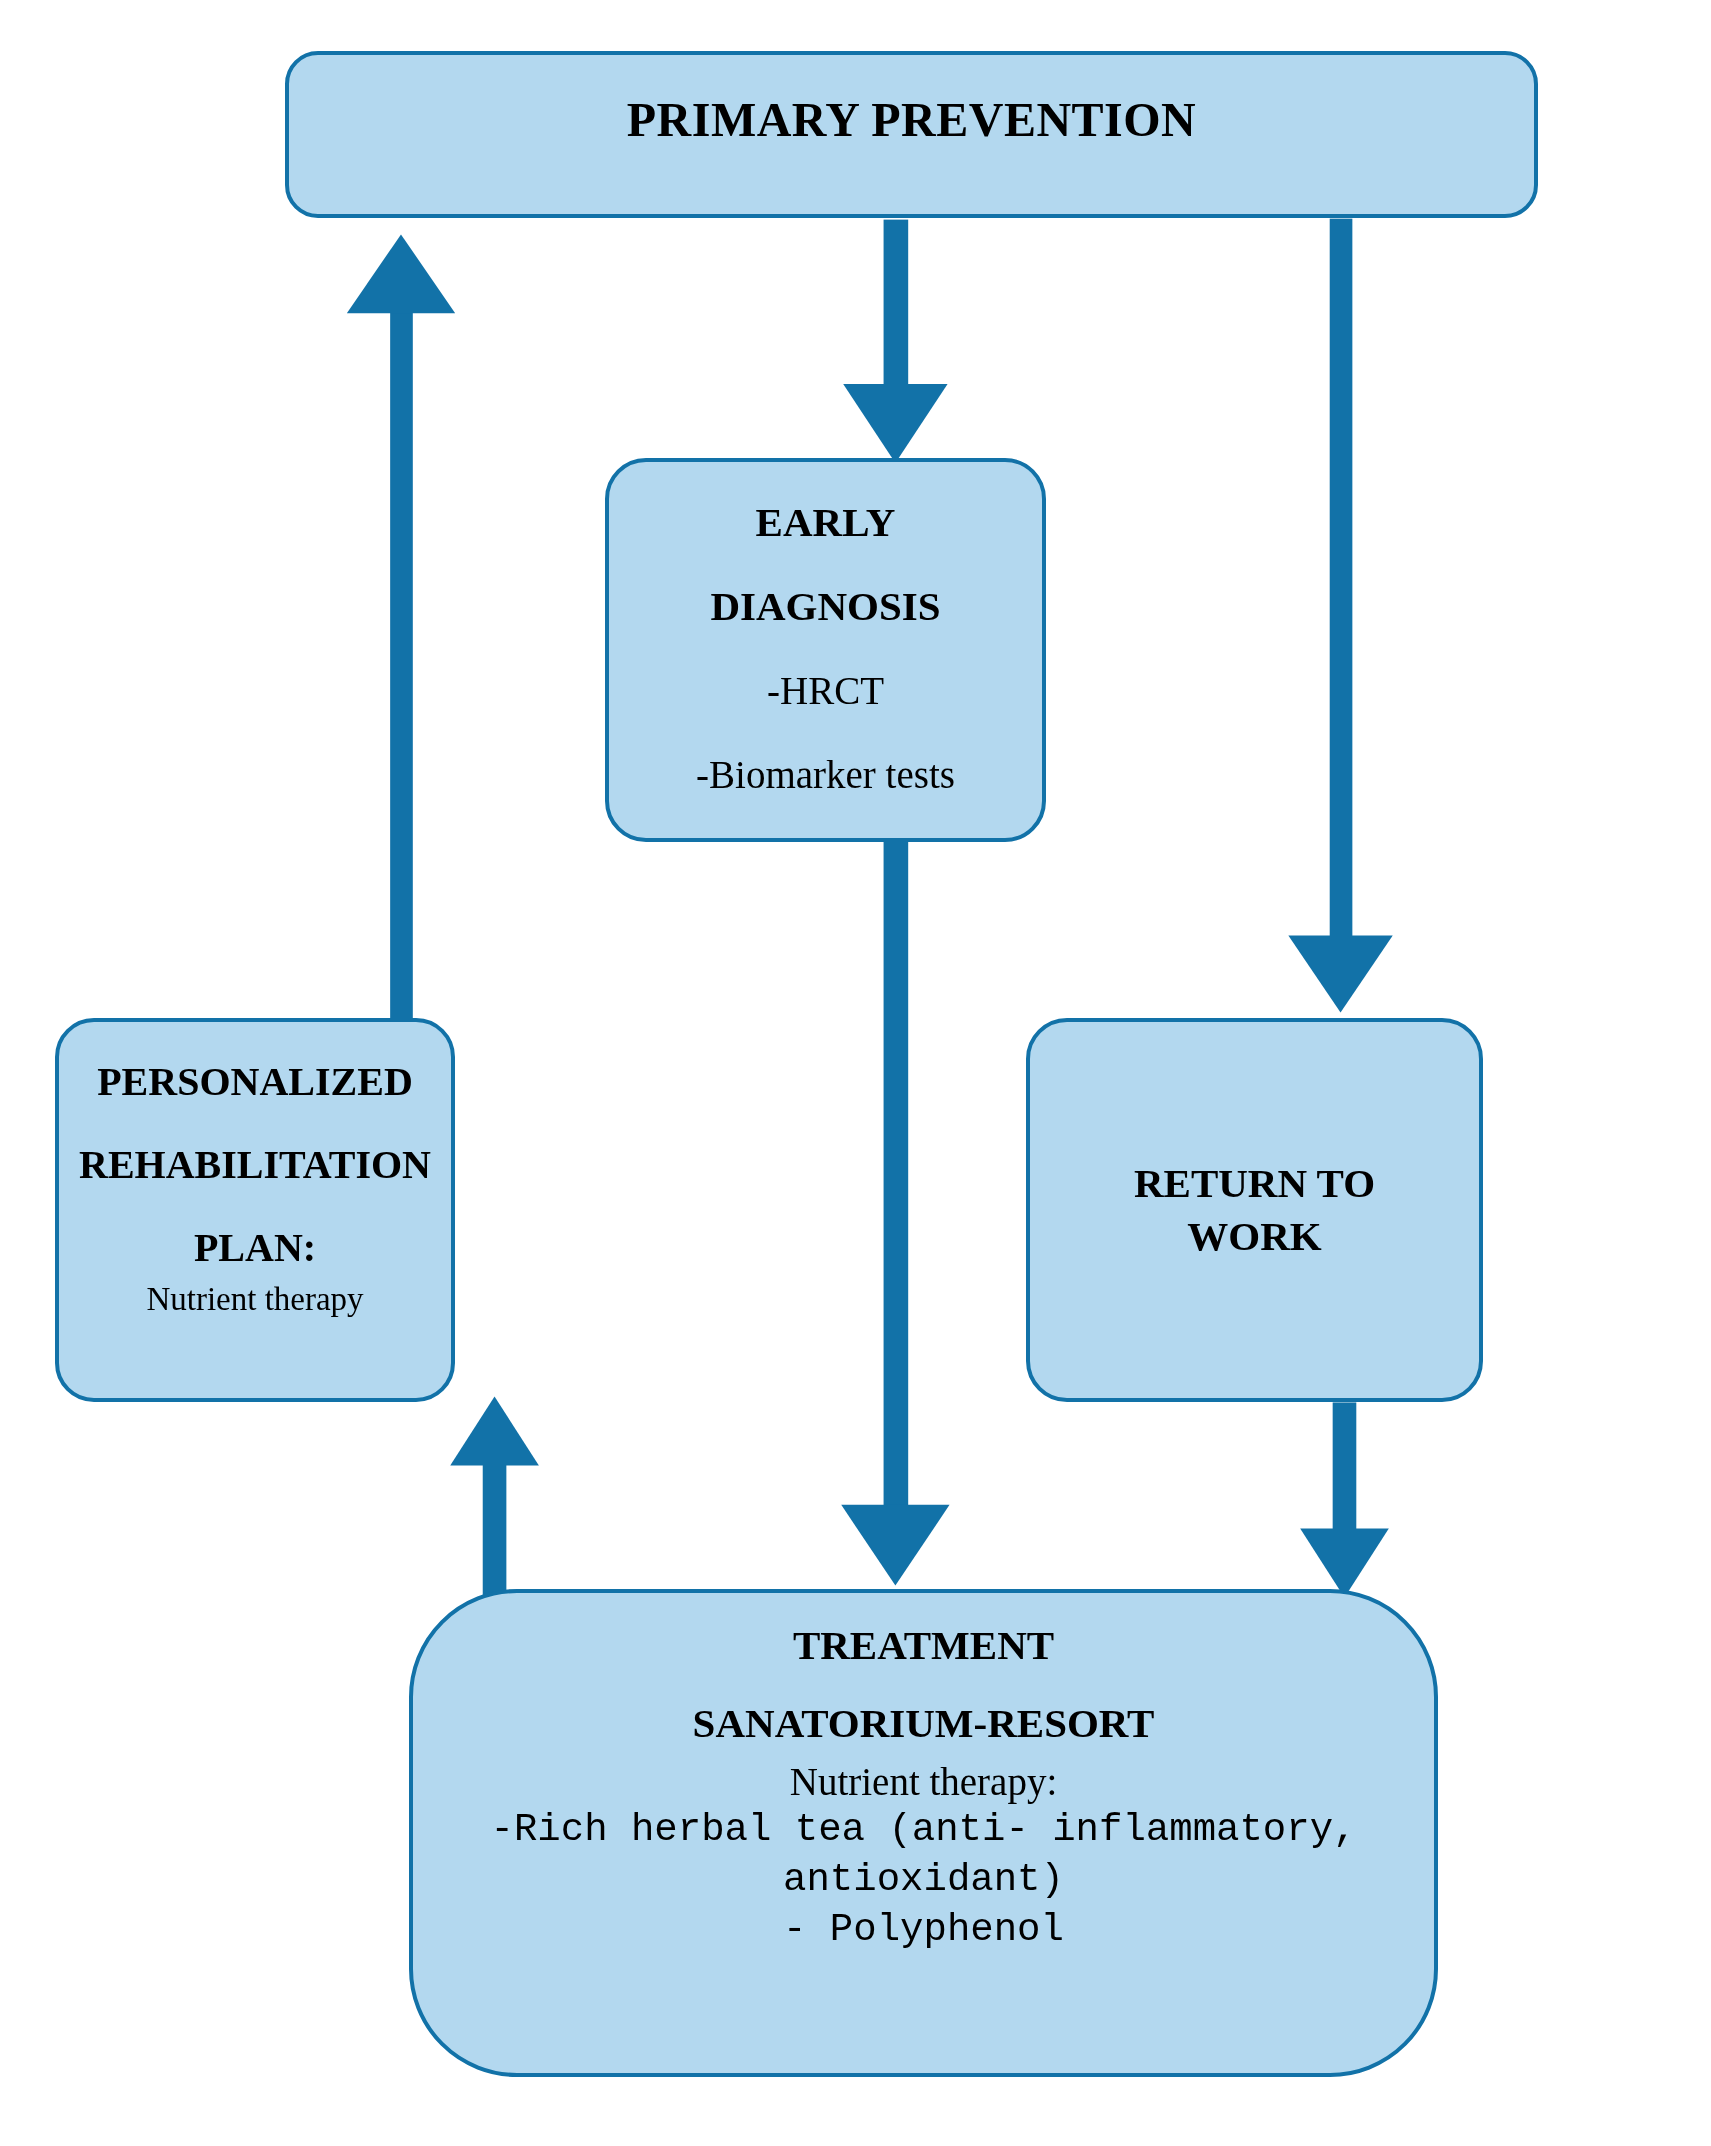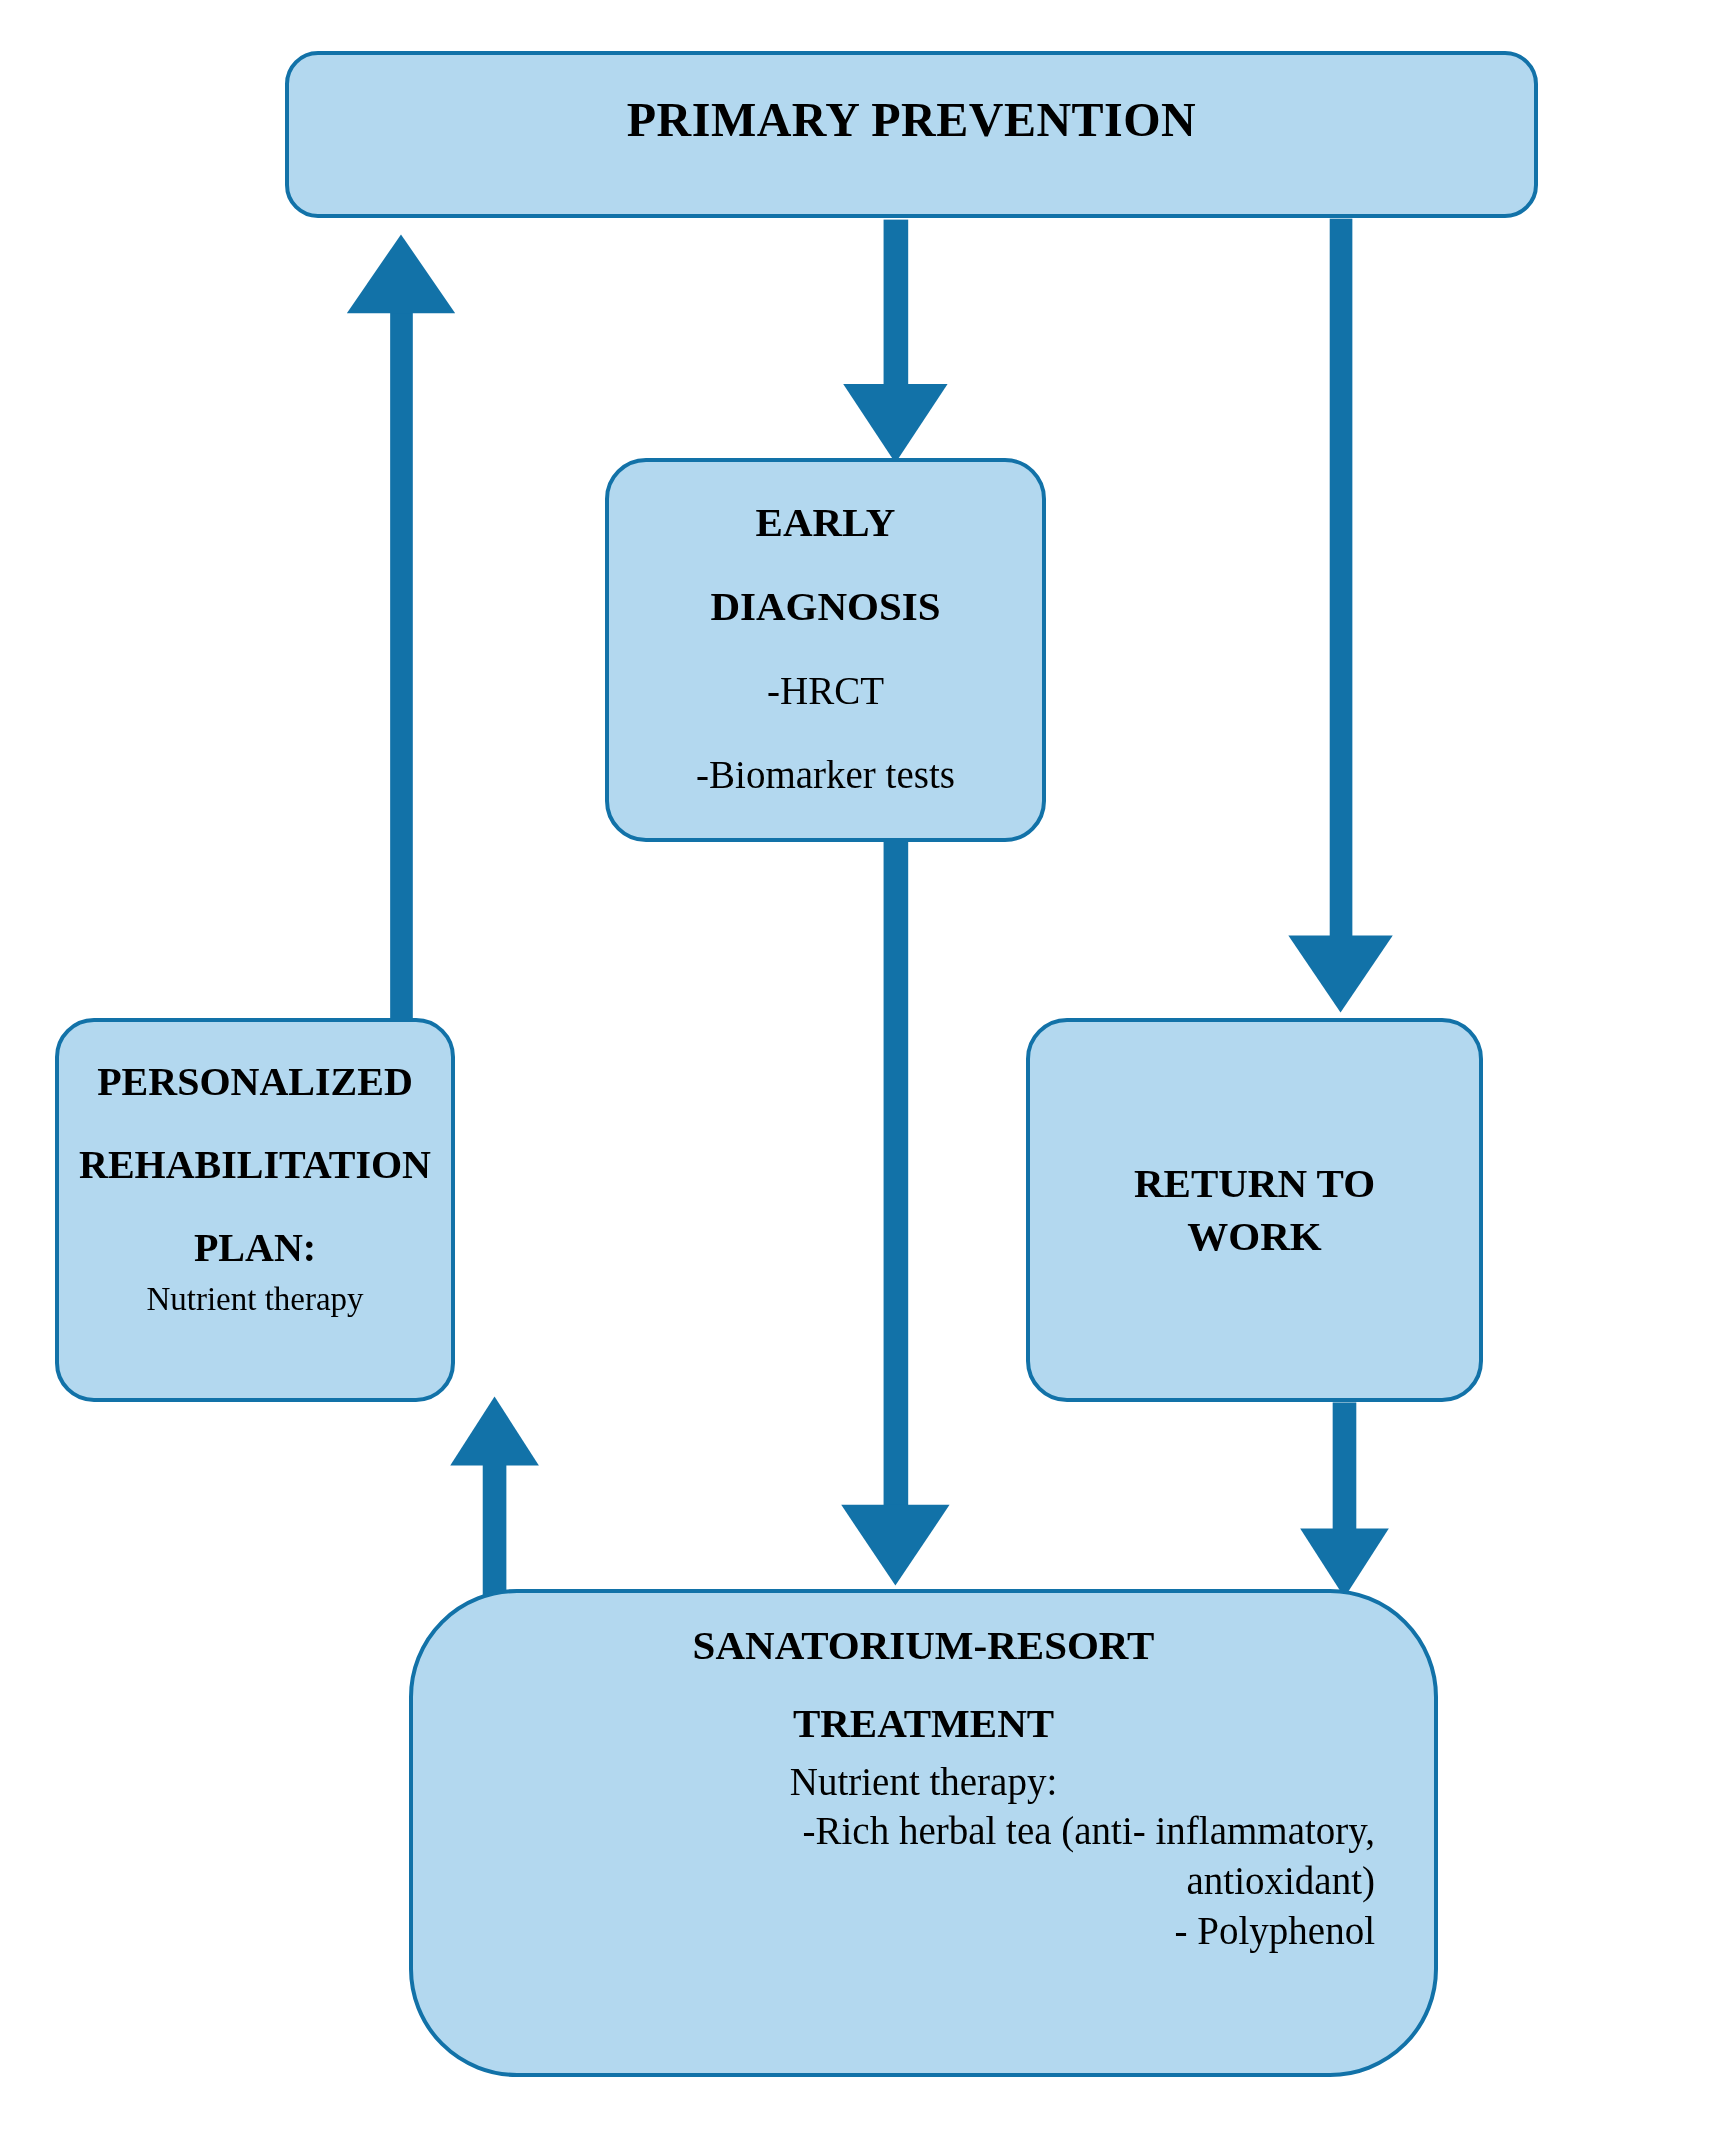--- a/index.html
+++ b/index.html
@@ -34,22 +34,23 @@
   .node .ttl {
     font-weight: bold;
     text-align: center;
     line-height: 1.18;
   }
   .node .sub {
     text-align: center;
     line-height: 1.2;
   }
   .node .body-left {
-    text-align: right;
+    text-align: center;
     line-height: 1.22;
+    font-family: Liberation Mono, monospace;
   }
 
   
   #node-primary-prevention {
     left: 285px;  top: 51px;   width: 1253px; height: 167px;
     border-radius: 33px;
     justify-content: flex-start;
   }
   #node-primary-prevention .ttl {
     font-size: 48px;
@@ -177,22 +178,22 @@
     <div class="ttl">PLAN:</div>
     <div class="sub">Nutrient therapy</div>
   </div>
 
   <div class="node" id="node-return-to-work">
     <div class="ttl">RETURN TO</div>
     <div class="ttl">WORK</div>
   </div>
 
   <div class="node" id="node-sanatorium-resort-treatment">
+    <div class="ttl">TREATMENT</div>
     <div class="ttl">SANATORIUM-RESORT</div>
-    <div class="ttl">TREATMENT</div>
     <div class="sub">Nutrient therapy:</div>
     <div class="body-left">-Rich herbal tea (anti- inflammatory,</div>
     <div class="body-left">antioxidant)</div>
     <div class="body-left">- Polyphenol</div>
   </div>
 
 </div>
 
 
 </body></html>

